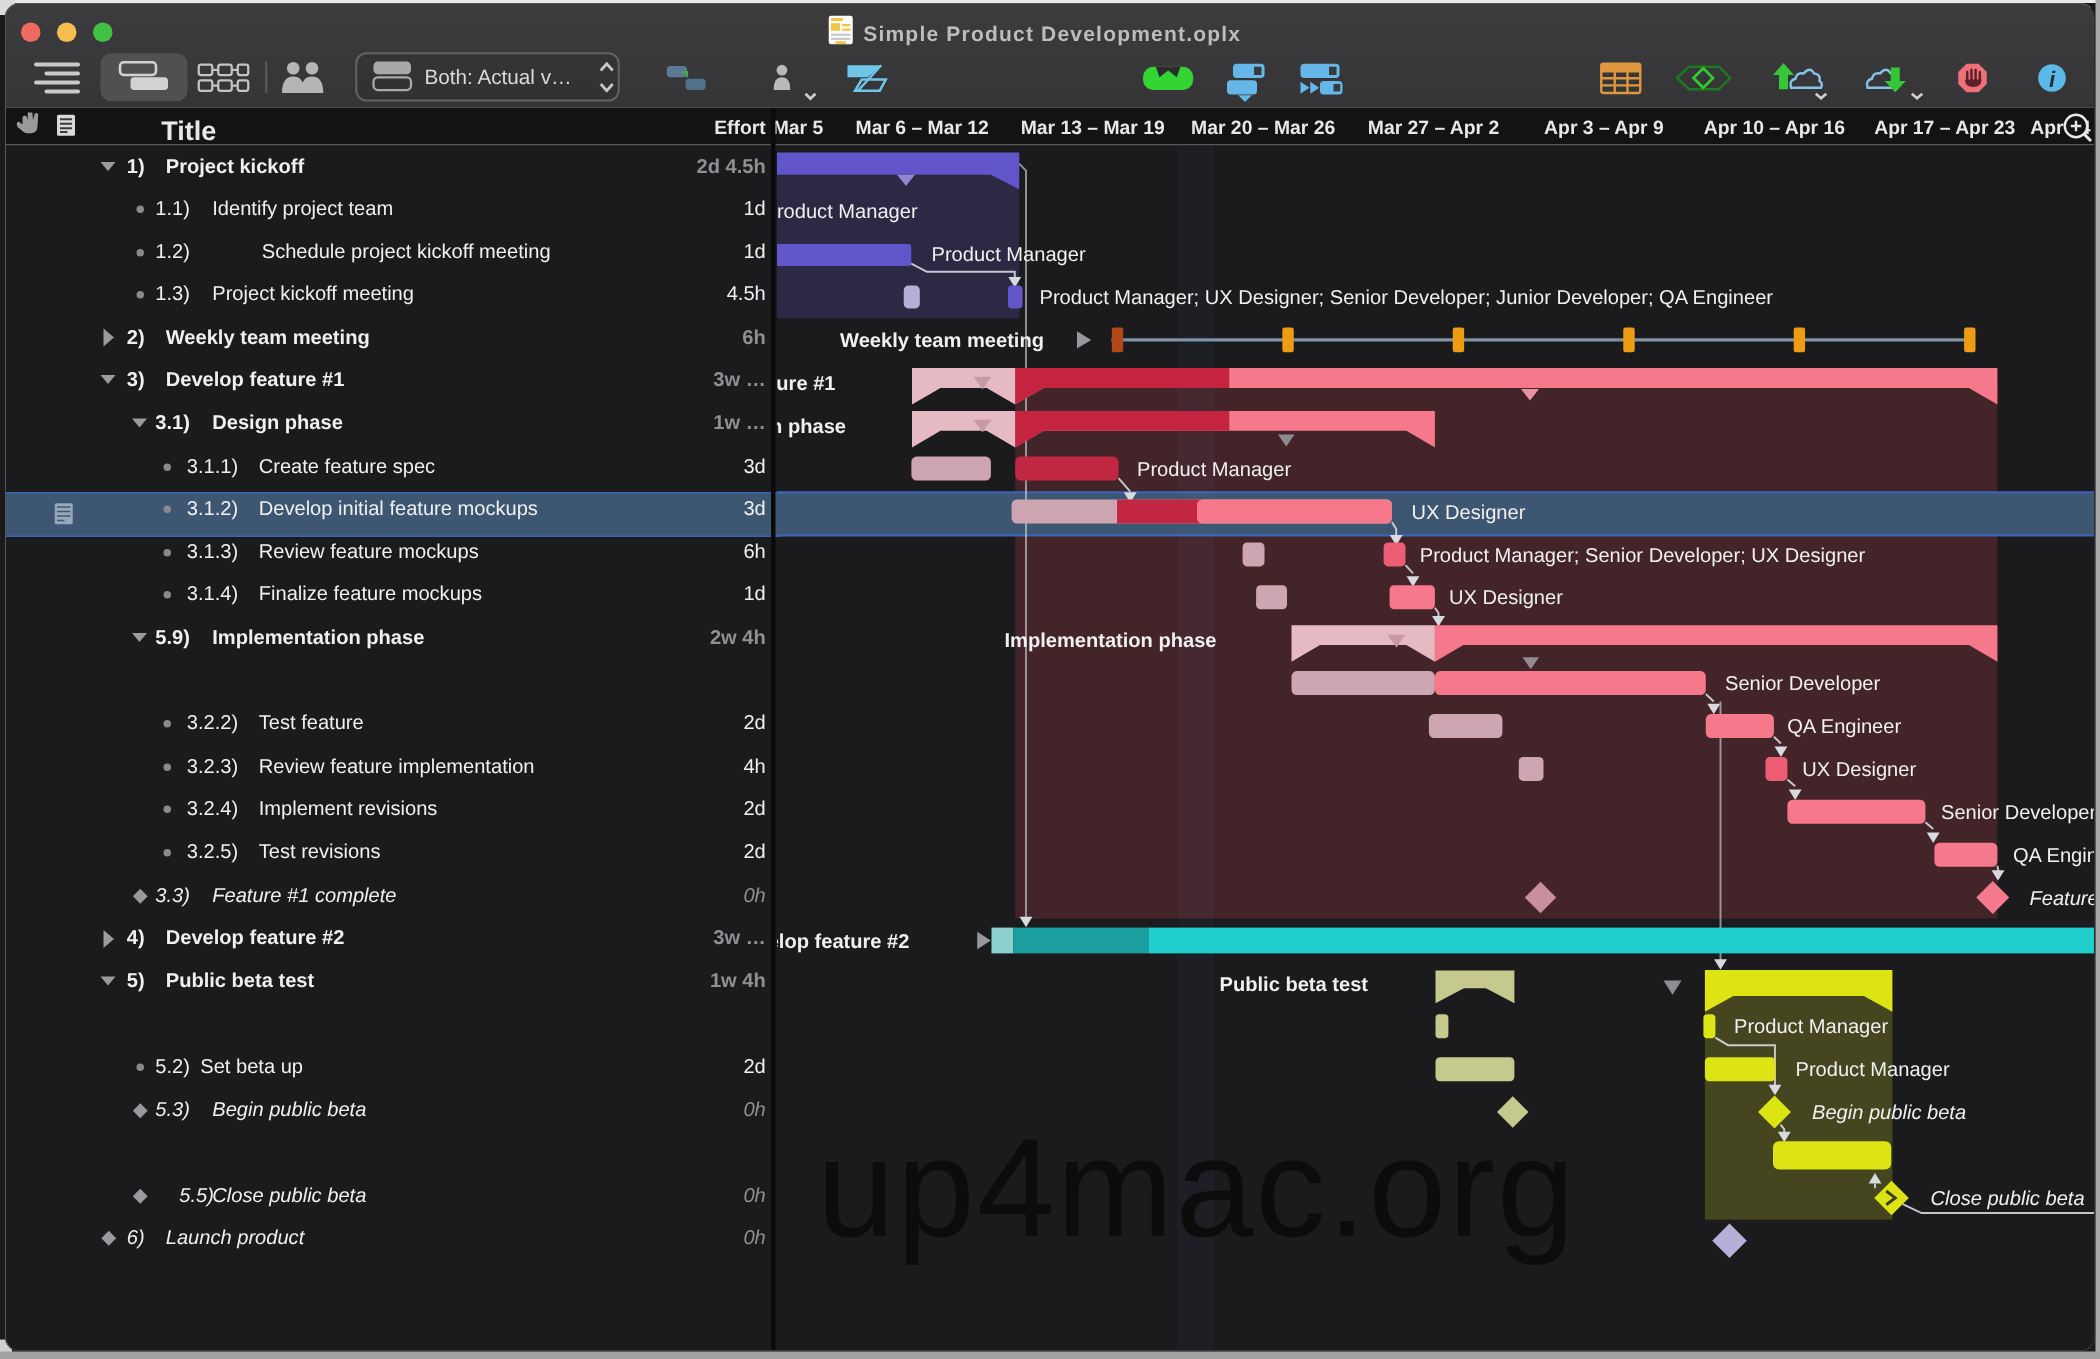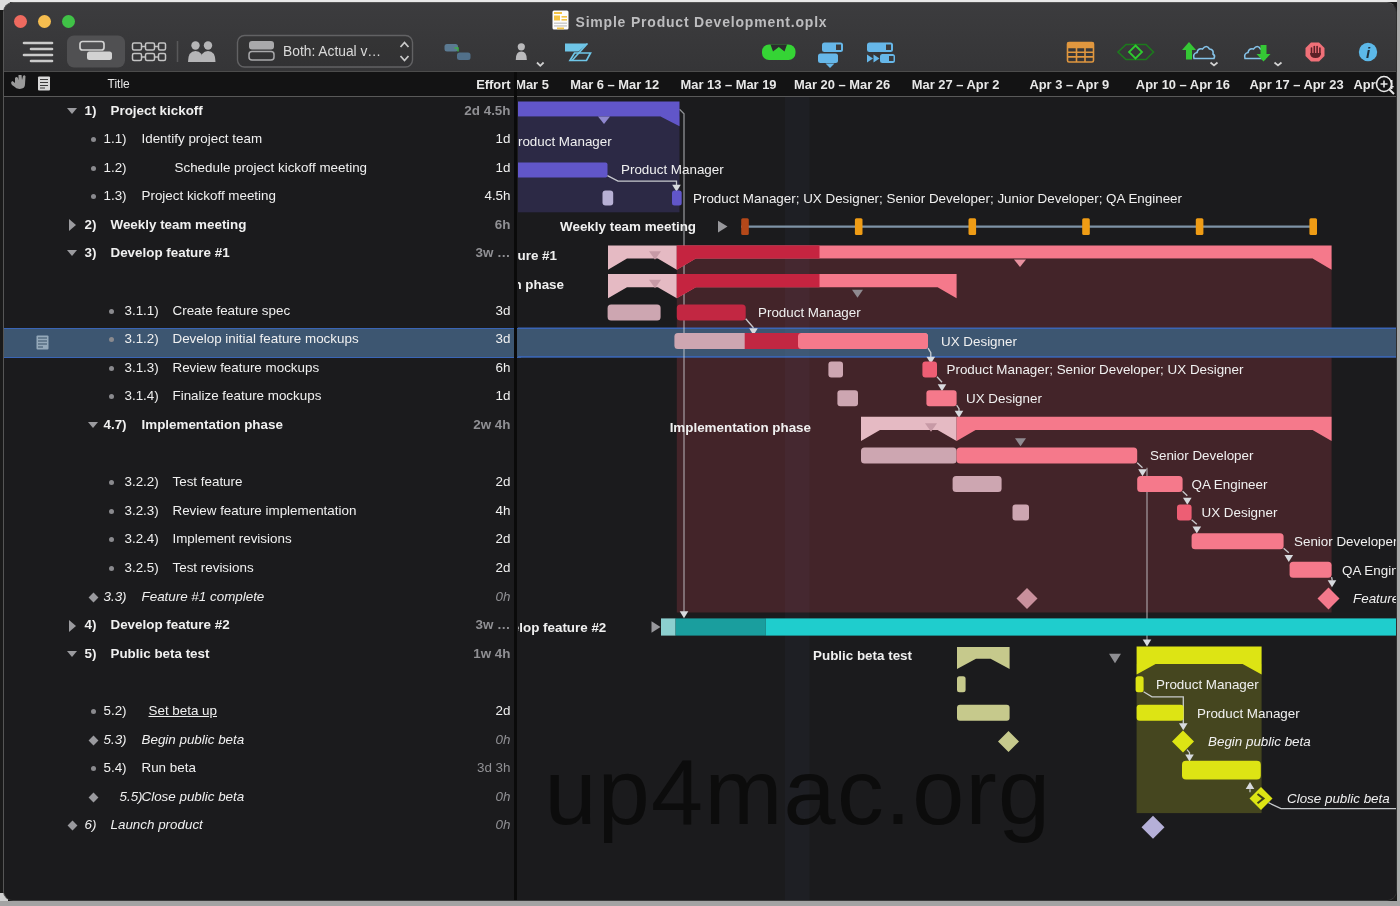--- a/index.html
+++ b/index.html
@@ -157,21 +157,21 @@
     <svg style="position:absolute;left:5px;top:3px" width="42" height="18" viewBox="0 0 42 18">
       <path d="M3 10 q-2 -3 0.5 -4 l2.5 2 l0 -5 q1.5 -2 3 0 l0.5 2.5 l0 -6 q1.5 -1.8 3 0 l0.5 5.5 l1 -4 q1.5 -1.5 2.5 0.3 l-0.5 8 q0 4 -4 4.5 q-5 0.5 -6.5 -2 z" fill="#9a9a9a"></path>
       <rect x="29" y="1.5" width="12" height="14" rx="1" fill="#d8d8d8"></rect>
       <g stroke="#3a3a3a" stroke-width="1.2">
           <line x1="31" y1="4.5" x2="39" y2="4.5"></line>
           <line x1="31" y1="7.5" x2="39" y2="7.5"></line>
           <line x1="31" y1="10.5" x2="39" y2="10.5"></line>
           <line x1="31" y1="13" x2="36" y2="13"></line>
         </g>
     </svg>
-    <span style="position:absolute;left:104px;top:5px;font-size:12px;font-weight:normal">Title</span>
+    <span style="position:absolute;left:104px;top:5px;font-size:18px;font-weight:bold">Title</span>
     <span style="position:absolute;left:407px;top:5px;width:100px;text-align:right;font-size:12.9px;font-weight:bold">Effort</span>
     <span class="dlab" style="left:458.5px">Mar 5</span>
       <span class="dlab" style="left:541.3px">Mar 6 – Mar 12</span>
       <span class="dlab" style="left:655px">Mar 13 – Mar 19</span>
       <span class="dlab" style="left:768.6px">Mar 20 – Mar 26</span>
       <span class="dlab" style="left:882.2px">Mar 27 – Apr 2</span>
       <span class="dlab" style="left:995.8px">Apr 3 – Apr 9</span>
       <span class="dlab" style="left:1109.4px">Apr 10 – Apr 16</span>
       <span class="dlab" style="left:1223px">Apr 17 – Apr 23</span>
       <span class="dlab" style="left:1287px;width:200px;text-align:left;padding-left:63px">Apr 24 – Apr 30</span>
@@ -213,20 +213,26 @@
         <span class="txt" style="left:81px;font-weight:bold;">2)</span>
         <span class="txt" style="left:107px;font-weight:bold;">Weekly team meeting</span>
         <span class="eff" style="color:#909094;font-weight:bold;">6h</span>
       </div>
 <div class="row" style="top:142.7px">
         <span class="tri" style="left:63.5px;top:10.8px;border-width:6.5px 5.5px 0 5.5px;border-color:#9b9b9f transparent transparent transparent"></span>
         <span class="txt" style="left:81px;font-weight:bold;">3)</span>
         <span class="txt" style="left:107px;font-weight:bold;">Develop feature #1</span>
         <span class="eff" style="color:#909094;font-weight:bold;">3w …</span>
       </div>
+<div class="row" style="top:171.3px">
+        <span class="tri" style="left:84.5px;top:10.8px;border-width:6.5px 5.5px 0 5.5px;border-color:#9b9b9f transparent transparent transparent"></span>
+        <span class="txt" style="left:100px;font-weight:bold;">3.1)</span>
+        <span class="txt" style="left:138px;font-weight:bold;">Design phase</span>
+        <span class="eff" style="color:#909094;font-weight:bold;">1w …</span>
+      </div>
 <div class="row" style="top:199.9px">
         <span class="blt" style="left:105.5px;top:11.8px"></span>
         <span class="txt" style="left:121px;">3.1.1)</span>
         <span class="txt" style="left:169px;">Create feature spec</span>
         <span class="eff" style="">3d</span>
       </div>
 <div class="row" style="top:228.5px">
         <span class="blt" style="left:105.5px;top:11.8px"></span>
         <span class="txt" style="left:121px;">3.1.2)</span>
         <span class="txt" style="left:169px;">Develop initial feature mockups</span>
@@ -239,21 +245,21 @@
         <span class="eff" style="">6h</span>
       </div>
 <div class="row" style="top:285.7px">
         <span class="blt" style="left:105.5px;top:11.8px"></span>
         <span class="txt" style="left:121px;">3.1.4)</span>
         <span class="txt" style="left:169px;">Finalize feature mockups</span>
         <span class="eff" style="">1d</span>
       </div>
 <div class="row" style="top:314.3px">
         <span class="tri" style="left:84.5px;top:10.8px;border-width:6.5px 5.5px 0 5.5px;border-color:#9b9b9f transparent transparent transparent"></span>
-        <span class="txt" style="left:100px;font-weight:bold;">4.7)</span>
+        <span class="txt" style="left:100px;font-weight:bold;">5.9)</span>
         <span class="txt" style="left:138px;font-weight:bold;">Implementation phase</span>
         <span class="eff" style="color:#909094;font-weight:bold;">2w 4h</span>
       </div>
 <div class="row" style="top:371.5px">
         <span class="blt" style="left:105.5px;top:11.8px"></span>
         <span class="txt" style="left:121px;">3.2.2)</span>
         <span class="txt" style="left:169px;text-align:center;">Test feature</span>
         <span class="eff" style="">2d</span>
       </div>
 <div class="row" style="top:400.1px">
@@ -288,34 +294,28 @@
       </div>
 <div class="row" style="top:543.1px">
         <span class="tri" style="left:63.5px;top:10.8px;border-width:6.5px 5.5px 0 5.5px;border-color:#9b9b9f transparent transparent transparent"></span>
         <span class="txt" style="left:81px;font-weight:bold;">5)</span>
         <span class="txt" style="left:107px;font-weight:bold;">Public beta test</span>
         <span class="eff" style="color:#909094;font-weight:bold;">1w 4h</span>
       </div>
 <div class="row" style="top:600.3px">
         <span class="blt" style="left:87.5px;top:11.8px"></span>
         <span class="txt" style="left:100px;">5.2)</span>
-        <span class="txt" style="left:145px;text-decoration:underline;">Set beta up</span>
+        <span class="txt" style="left:130px;">Set beta up</span>
         <span class="eff" style="">2d</span>
       </div>
 <div class="row" style="top:628.9px">
         <span class="dia" style="left:86.5px;top:10.8px"></span>
         <span class="txt" style="left:100px;font-style:italic;">5.3)</span>
         <span class="txt" style="left:138px;font-style:italic;">Begin public beta</span>
         <span class="eff" style="color:#909094;font-style:italic;">0h</span>
-      </div>
-<div class="row" style="top:657.5px">
-        <span class="blt" style="left:87.5px;top:11.8px"></span>
-        <span class="txt" style="left:100px;">5.4)</span>
-        <span class="txt" style="left:138px;">Run beta</span>
-        <span class="eff" style="color:#909094;">3d 3h</span>
       </div>
 <div class="row" style="top:686.1px">
         <span class="dia" style="left:86.5px;top:10.8px"></span>
         <span class="txt" style="left:116px;font-style:italic;">5.5)</span>
         <span class="txt" style="left:138px;font-style:italic;">Close public beta</span>
         <span class="eff" style="color:#909094;font-style:italic;">0h</span>
       </div>
 <div class="row" style="top:714.7px">
         <span class="dia" style="left:65.5px;top:10.8px"></span>
         <span class="txt" style="left:81px;font-style:italic;">6)</span>

